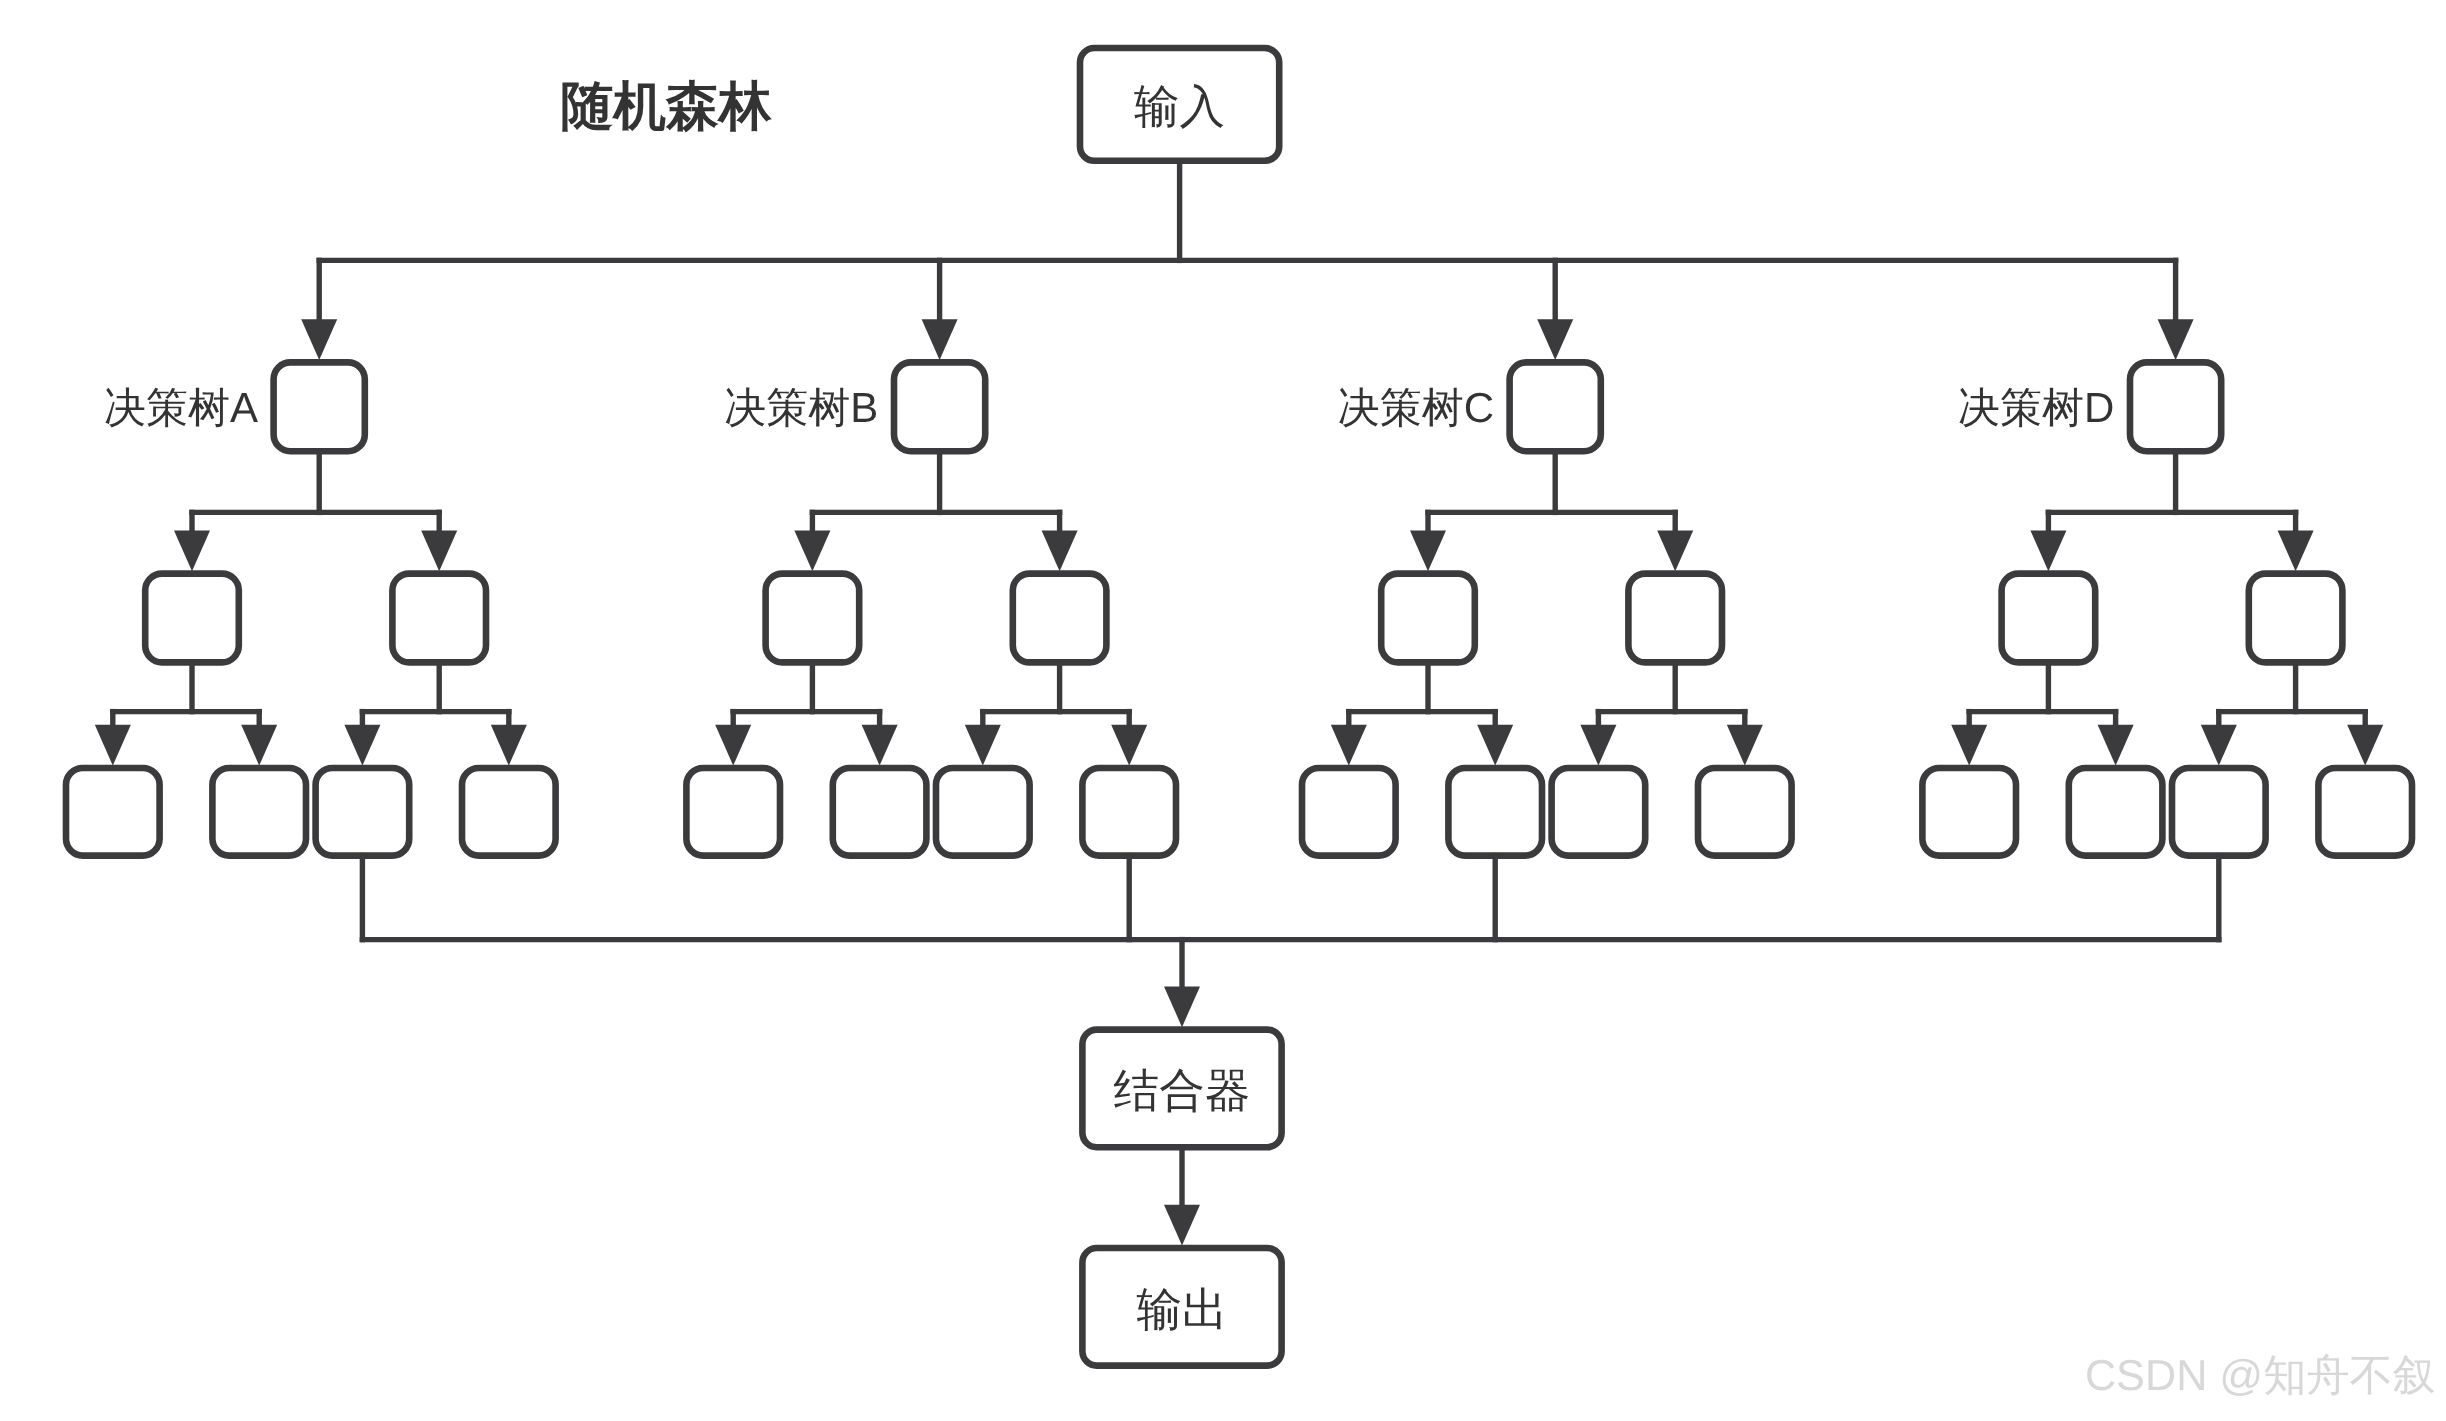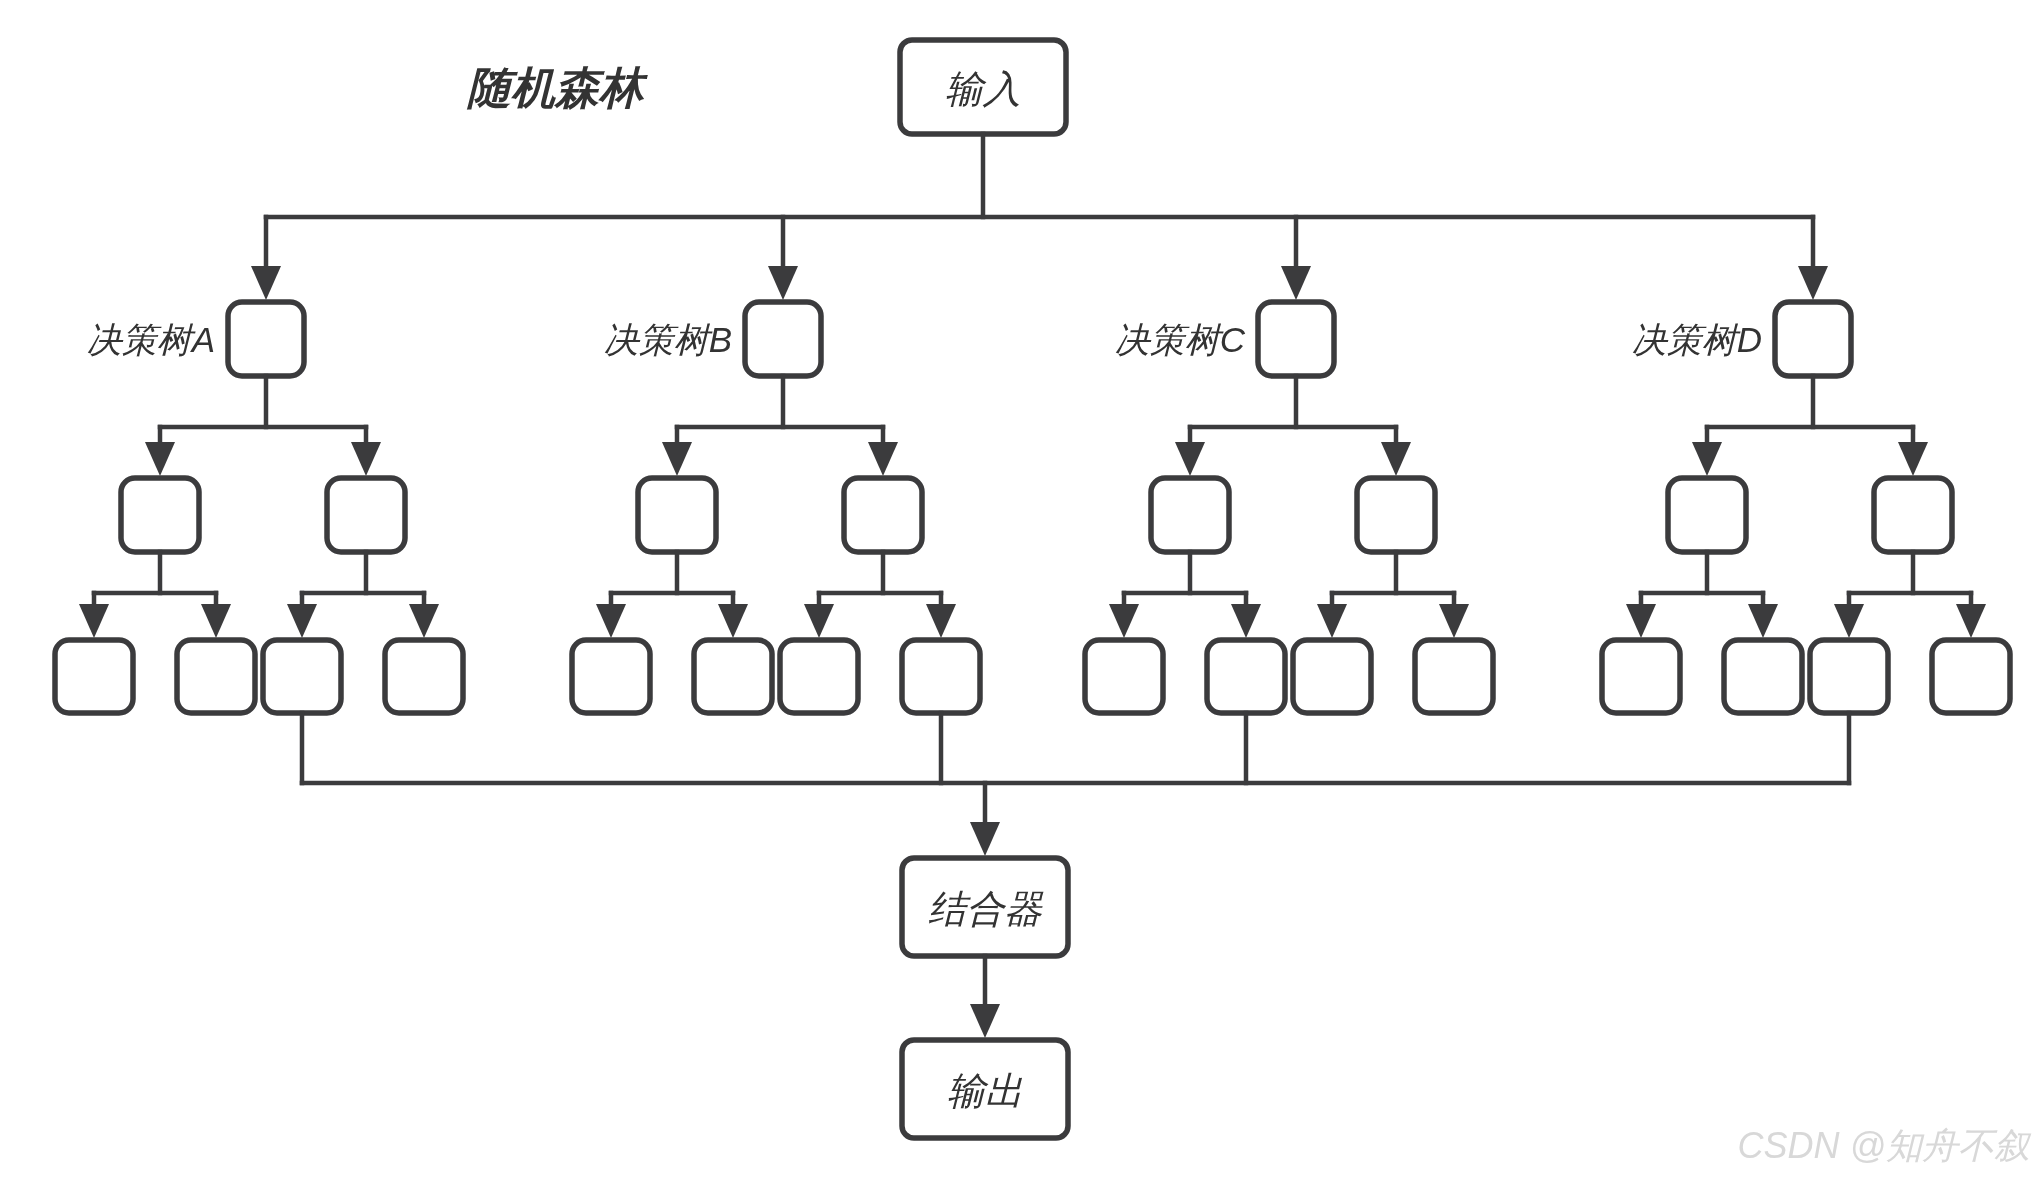--- a/index.html
+++ b/index.html
@@ -7,21 +7,20 @@
     padding: 0;
     background: #ffffff;
   }
   .stage {
     position: relative;
     width: 2038px;
     height: 1184px;
     background: #ffffff;
     overflow: hidden;
     font-family: "Liberation Sans", sans-serif;
-    font-style: italic;
   }
   svg text {
     font-family: "Liberation Sans", "DejaVu Sans", sans-serif;
   }
 </style>
 </head>
 <body>
 
 <div class="stage">
   <svg id="diagram" width="2038" height="1184" viewBox="0 0 2038 1184">

